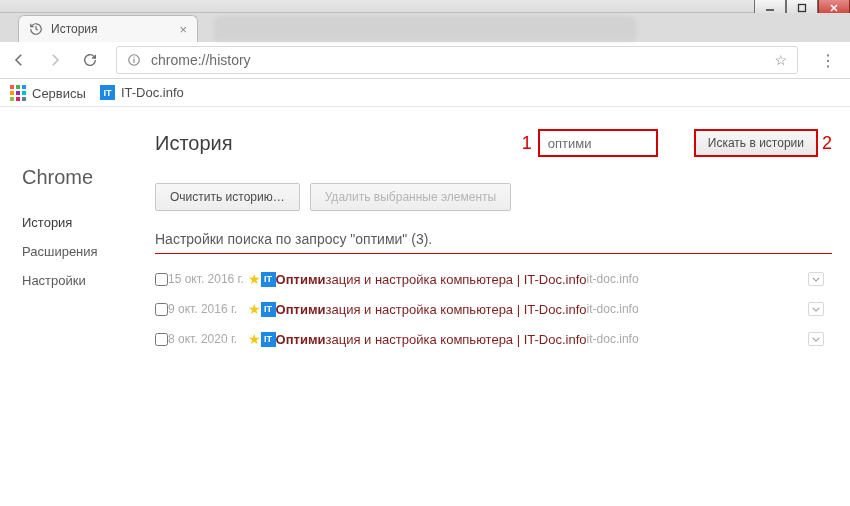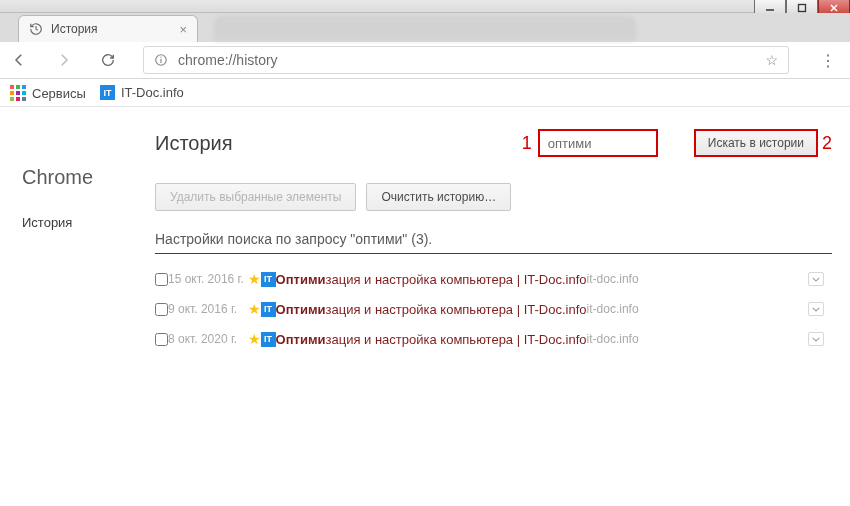--- a/index.html
+++ b/index.html
@@ -12,21 +12,21 @@
 .win-btn svg { width: 10px; height: 10px; }
 .win-close { background: linear-gradient(#e58e8e,#c83b2e); color:#fff; border-color:#8e2b21; }
 
 
 .tabstrip { height: 29px; background: #dcdcdc; display: flex; align-items: flex-end; padding-left: 18px; position: relative; filter: none; }
 .tab { height: 27px; min-width: 180px; background: #f7f7f7; border: 1px solid #b9b9b9; border-bottom: none; border-top-left-radius: 6px; border-top-right-radius: 6px; display: flex; align-items: center; padding: 0 10px; gap: 8px; font-size: 12px; color:#4b4b4b; }
 .tab .x { margin-left: auto; color:#888; font-size: 13px; }
 .bg-tab { position:absolute; left:215px; top:4px; width:420px; height:24px; background: #cfcfcf; border:1px solid #bcbcbc; border-bottom:none; border-top-left-radius:6px; border-top-right-radius:6px; filter: blur(2px); opacity:0.7; }
 
 
-.toolbar { height: 37px; border-bottom: 1px solid #d9d9d9; display: flex; align-items: center; padding: 0 10px; gap: 27px; background:#fff; }
+.toolbar { height: 37px; border-bottom: 1px solid #d9d9d9; display: flex; align-items: center; padding: 0 10px; gap: 18px; background:#fff; }
 .nav-btn { color:#6b6b6b; display:flex; align-items:center; }
 .urlbar { flex: 1; height: 28px; border: 1px solid #d9d9d9; border-radius: 3px; display: flex; align-items: center; padding: 0 10px; gap: 10px; color:#6b6b6b; font-size: 14px; }
 .urlbar .star { margin-left: auto; color:#7d7d7d; }
 .kebab { color:#6b6b6b; font-size:16px; padding:0 4px; }
 
 
 .bookmarks { height: 28px; border-bottom: 1px solid #e5e5e5; display: flex; align-items: center; padding: 0 10px; gap: 14px; font-size: 13px; color:#4b4b4b; }
 .apps-icon { display:grid; grid-template-columns: repeat(3,4px); grid-template-rows: repeat(3,4px); gap:2px; }
 .apps-icon span { background:#f55;}
 .apps-icon span:nth-child(2){background:#4caf50}.apps-icon span:nth-child(3){background:#2196f3}
@@ -150,42 +150,44 @@
   <div style="display:flex;align-items:center;gap:6px">
     <div class="it-badge">IT</div>
     <span>IT-Doc.info</span>
   </div>
 </div>
 
 <div class="main">
   <div class="sidebar">
     <h1>Chrome</h1>
     <a class="active">История</a>
+    <a>Расширения</a>
+    <a>Настройки</a>
     <div class="gap"></div>
   </div>
 
   <div class="content">
     <div class="head-row">
       <h1>История</h1>
       <span class="anno-1">1</span>
       <div class="search-box">
         <span>оптими</span>
       </div>
       <div class="search-btn">
         <span>Искать в истории</span>
       </div>
       <span class="anno-2">2</span>
     </div>
 
     <div class="action-row">
+      <div class="btn">
+          <span>Очистить историю…</span>
+        </div>
       <div class="btn disabled">
           <span>Удалить выбранные элементы</span>
-        </div>
-      <div class="btn">
-          <span>Очистить историю…</span>
         </div>
     </div>
 
     <div class="results-head">
       <span>Настройки поиска по запросу</span> "<span>оптими</span>" (<span>3</span>).
     </div>
 
     <div id="history-list">
         <div class="history-item">
           <input type="checkbox" style="">

